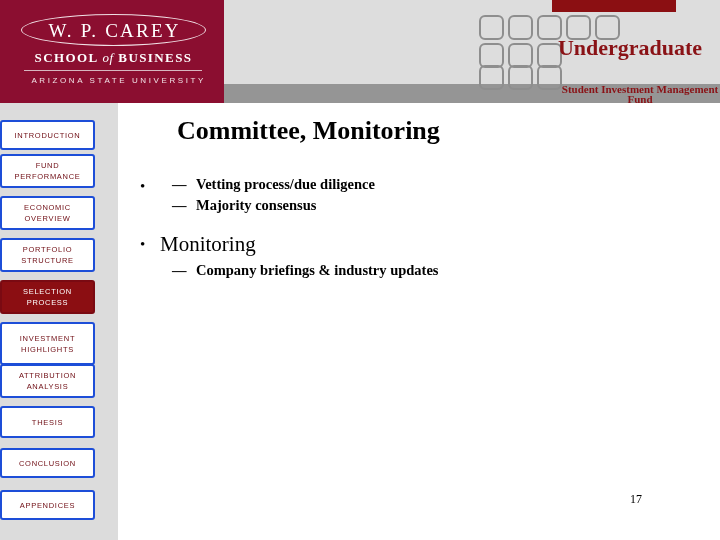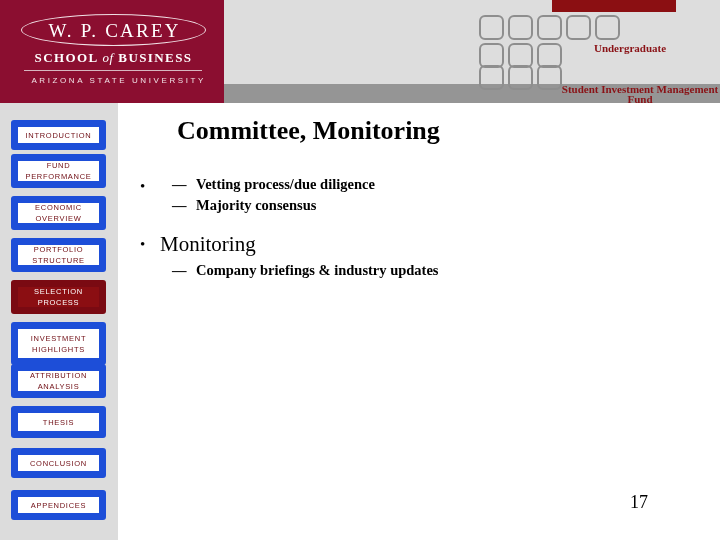--- a/index.html
+++ b/index.html
@@ -112,21 +112,21 @@
 
   
   .hdr-title {
     position: absolute;
     left: 540px; top: 38px;
     width: 180px;
     text-align: center;
     color: #8a1216;
     font-family: "Liberation Serif", serif;
     font-weight: bold;
-    font-size: 11px;
+    font-size: 22px;
     line-height: 20px;
   }
   .hdr-sub {
     position: absolute;
     left: 560px; top: 84px;
     width: 160px;
     text-align: center;
     color: #8a1216;
     font-family: "Liberation Serif", serif;
     font-weight: bold;
@@ -136,24 +136,24 @@
 
   
   .sidebar {
     position: absolute;
     left: 0; top: 103px;
     width: 118px; height: 437px;
     background: #dcdcdc;
   }
   .nav-item {
     position: absolute;
-    left: 11px;
+    left: 0;
     width: 95px;
     box-sizing: border-box;
-    border: 7px solid #1d4ed8;
+    border: 2px solid #1d4ed8;
     border-radius: 3px;
     background: #ffffff;
     color: #6e0b12;
     font-family: "Liberation Sans", sans-serif;
     font-size: 7.5px;
     letter-spacing: 0.7px;
     text-align: center;
     display: flex;
     align-items: center;
     justify-content: center;
@@ -215,21 +215,21 @@
   .grp-gap { height: 14px; }
 
   
   .page-num {
     position: absolute;
     left: 630px; top: 492px;
     width: 40px;
     text-align: left;
     color: #000000;
     font-family: "Liberation Serif", serif;
-    font-size: 18px;
+    font-size: 12px;
   }
 </style>
 </head>
 <body>
 
 <div id="slide">
 
   <div class="band-light"></div>
   <div class="band-dark"></div>
   <div class="top-bar"></div>

